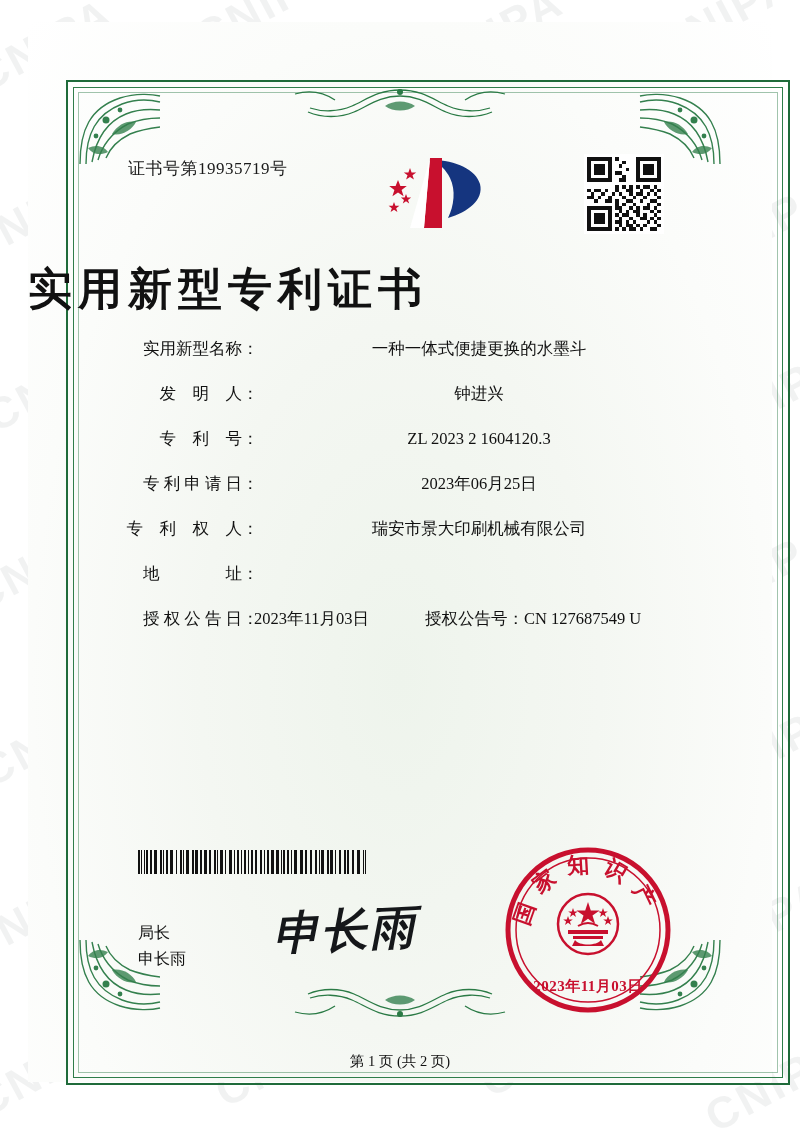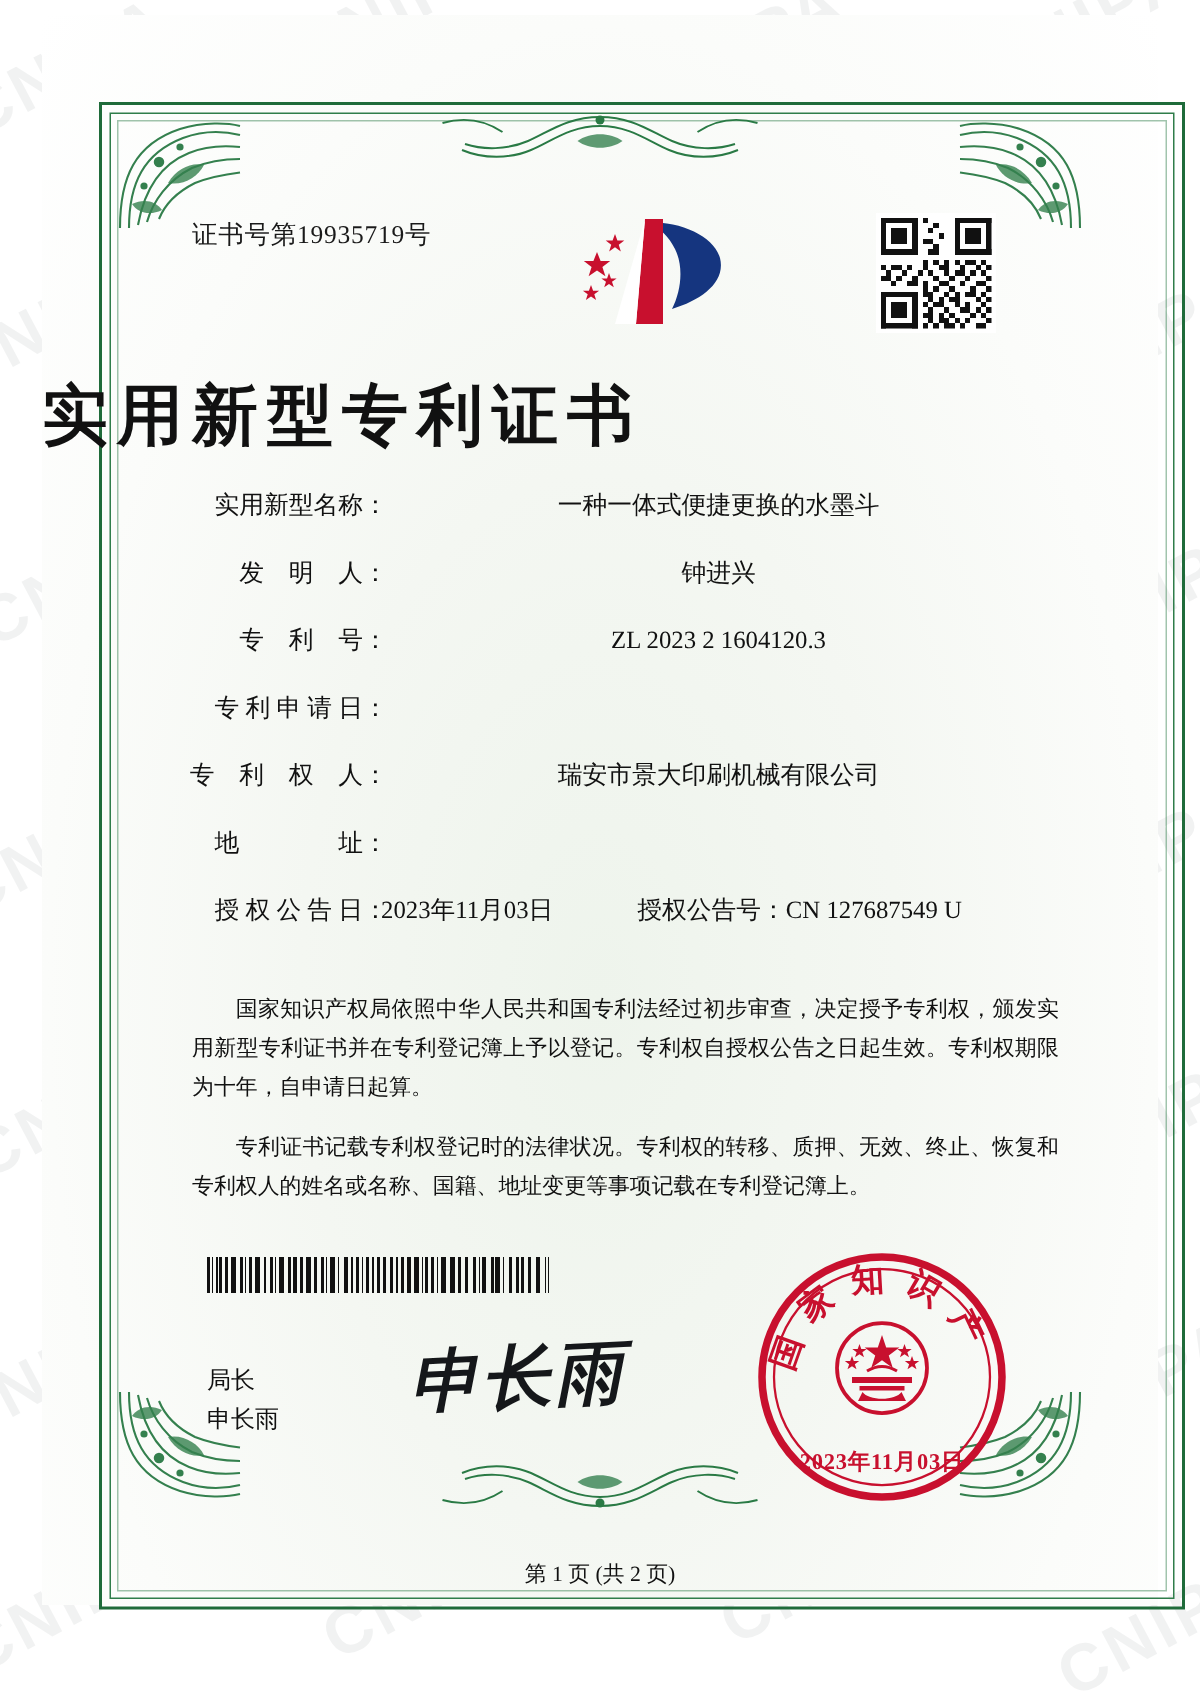--- a/index.html
+++ b/index.html
@@ -31,21 +31,21 @@
     font-size: 44px;
     letter-spacing: 3px;
     transform: rotate(-28deg);
     white-space: nowrap;
   }
 
   
   .page {
     position: absolute;
     left: 0;
-    top: 0;
+    top: 12px;
     width: 800px;
     height: 1064px;
     z-index: 1;
   }
   .paper {
     position: absolute;
     left: 28px;
     top: 10px;
     width: 744px;
     height: 1060px;
@@ -541,20 +541,21 @@
 
       <div class="field">
         <span class="lbl">专　利　号</span>
         <span class="colon">：</span>
         <span class="val">ZL 2023 2 1604120.3</span>
       </div>
 
       <div class="field">
         <span class="lbl">专 利 申 请 日</span>
         <span class="colon">：</span>
+        <span class="val">2023年06月25日</span>
       </div>
 
       <div class="field">
         <span class="lbl">专　利　权　人</span>
         <span class="colon">：</span>
         <span class="val">瑞安市景大印刷机械有限公司</span>
       </div>
 
       <div class="field">
         <span class="lbl">地　　　　址</span>
@@ -565,24 +566,20 @@
         <span class="lbl">授 权 公 告 日</span>
         <span class="colon">：</span>
         <span>2023年11月03日</span>
         <span class="second-lbl">授权公告号</span>
         <span>：</span>
         <span>CN 127687549 U</span>
       </div>
 
     </div>
 
-    <div class="paras">
-      <p>国家知识产权局依照中华人民共和国专利法经过初步审查，决定授予专利权，颁发实用新型专利证书并在专利登记簿上予以登记。专利权自授权公告之日起生效。专利权期限为十年，自申请日起算。</p>
-      <p>专利证书记载专利权登记时的法律状况。专利权的转移、质押、无效、终止、恢复和专利权人的姓名或名称、国籍、地址变更等事项记载在专利登记簿上。</p>
-    </div>
 
     <div class="barcode">
       <svg viewBox="0 0 232 24" shape-rendering="crispEdges" id="barcode-svg">
           <rect x="0" y="0" width="2" height="24" fill="#111"></rect>
           <rect x="3" y="0" width="1" height="24" fill="#111"></rect>
           <rect x="6" y="0" width="1" height="24" fill="#111"></rect>
           <rect x="8" y="0" width="2" height="24" fill="#111"></rect>
           <rect x="12" y="0" width="2" height="24" fill="#111"></rect>
           <rect x="16" y="0" width="3" height="24" fill="#111"></rect>
           <rect x="22" y="0" width="2" height="24" fill="#111"></rect>

